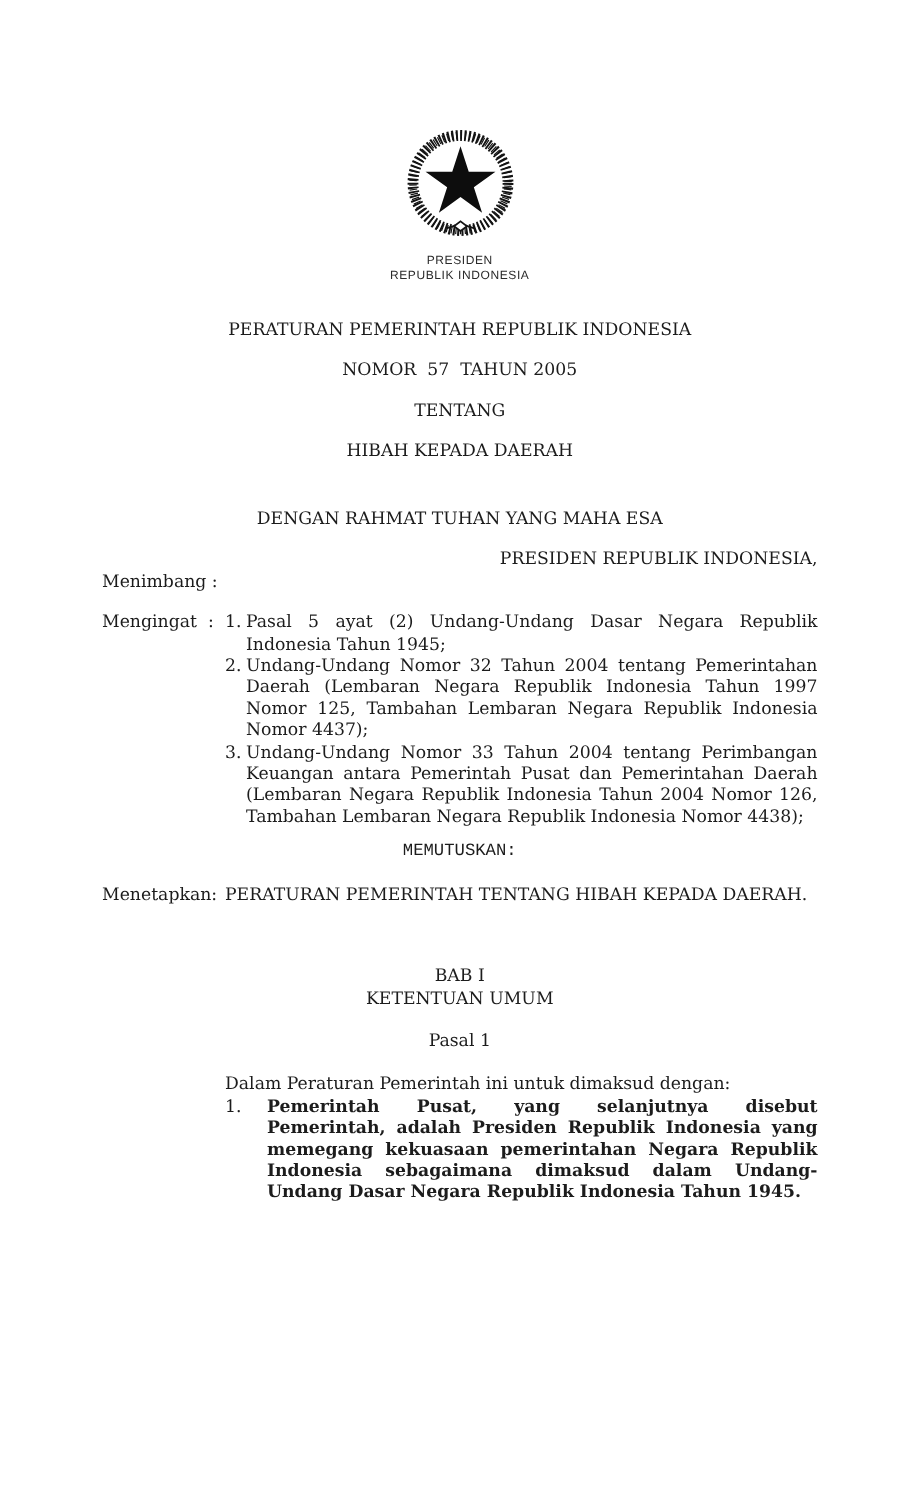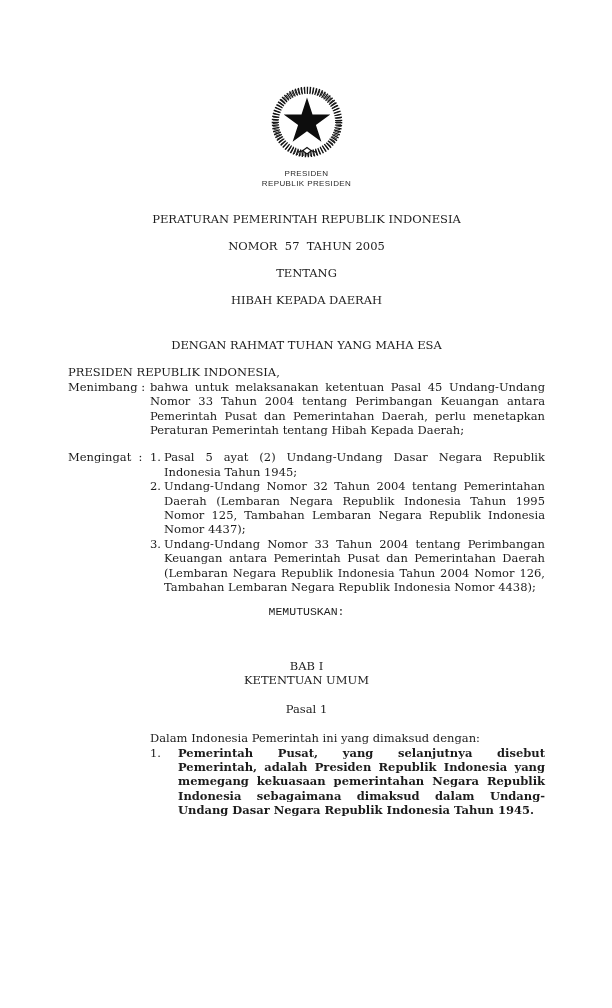--- a/index.html
+++ b/index.html
@@ -27,21 +27,21 @@
     letter-spacing: 0.4px;
     color: #2a2a2a;
     text-align: center;
   }
   
   .title-block { margin-top: 23px; text-align: center; }
   .title-line { margin-bottom: 12.6px; white-space: pre; }
   .title-line:last-child { margin-bottom: 0; }
   .preamble { margin-top: 31px; text-align: center; }
   .preamble .title-line { margin-bottom: 12.6px; }
-  .center-line { text-align: left; }
+  .center-line { text-align: right; }
   .memutuskan { margin-top: 10px; text-align: center; font-family: Liberation Mono, monospace; }
   .bab-block { margin-top: 40px; text-align: center; }
   .pasal-line { margin-top: 14px; text-align: center; }
   
   .row { display: flex; }
   .row .label { flex: 0 0 82px; white-space: pre; }
   .row .content { flex: 1 1 auto; text-align: justify; }
   .row-menimbang { }
   .row-mengingat { margin-top: 13px; }
   .row-menetapkan { margin-top: 13px; }
@@ -70,71 +70,74 @@
       <circle cx="50" cy="50" r="44" fill="none" stroke="#141414" stroke-width="10" stroke-dasharray="1.8 2.1"></circle>
       <circle cx="50" cy="50" r="44" fill="none" stroke="#141414" stroke-width="7" stroke-dasharray="1.1 3.1" transform="rotate(7 50 50)"></circle>
 
       <polygon fill="#0d0d0d" points="50,16 57.64,39.48 82.34,39.49 62.36,54.02 69.99,77.51 50,63 30.01,77.51 37.64,54.02 17.66,39.49 42.36,39.48"></polygon>
 
       <path d="M44,90 L50,85.5 L56,90 L50,94.5 Z" fill="#ffffff" stroke="#141414" stroke-width="1.6"></path>
       <path d="M37,92 L45,89.5 M63,92 L55,89.5" stroke="#141414" stroke-width="1.6" fill="none"></path>
     </svg>
     <div class="seal-cap">
       <div>PRESIDEN</div>
-      <div>REPUBLIK PRESIDEN</div>
+      <div>REPUBLIK INDONESIA</div>
     </div>
   </div>
 
   <div class="title-block">
     <div class="title-line">PERATURAN PEMERINTAH REPUBLIK INDONESIA</div>
     <div class="title-line">NOMOR  57  TAHUN 2005</div>
     <div class="title-line">TENTANG</div>
     <div class="title-line">HIBAH KEPADA DAERAH</div>
   </div>
 
   <div class="preamble">
     <div class="title-line">DENGAN RAHMAT TUHAN YANG MAHA ESA</div>
     <div class="center-line">PRESIDEN REPUBLIK INDONESIA,</div>
   </div>
 
   <div class="row row-menimbang">
     <div class="label">Menimbang :</div>
-    <div class="content">bahwa untuk melaksanakan ketentuan Pasal 45 Undang-Undang Nomor 33 Tahun 2004 tentang Perimbangan Keuangan antara Pemerintah Pusat dan Pemerintahan Daerah, perlu menetapkan Peraturan Pemerintah tentang Hibah Kepada Daerah;</div>
   </div>
 
   <div class="row row-mengingat">
     <div class="label">Mengingat  :</div>
     <div class="content">
       <div class="oli">
         <div class="num">1.</div>
         <div class="itxt">Pasal 5 ayat (2) Undang-Undang Dasar Negara Republik Indonesia Tahun 1945;</div>
       </div>
       <div class="oli">
         <div class="num">2.</div>
-        <div class="itxt">Undang-Undang Nomor 32 Tahun 2004 tentang Pemerintahan Daerah (Lembaran Negara Republik Indonesia Tahun 1995 Nomor 125, Tambahan Lembaran Negara Republik Indonesia Nomor 4437);</div>
+        <div class="itxt">Undang-Undang Nomor 32 Tahun 2004 tentang Pemerintahan Daerah (Lembaran Negara Republik Indonesia Tahun 1997 Nomor 125, Tambahan Lembaran Negara Republik Indonesia Nomor 4437);</div>
       </div>
       <div class="oli">
         <div class="num">3.</div>
         <div class="itxt">Undang-Undang Nomor 33 Tahun 2004 tentang Perimbangan Keuangan antara Pemerintah Pusat dan Pemerintahan Daerah (Lembaran Negara Republik Indonesia Tahun 2004 Nomor 126, Tambahan Lembaran Negara Republik Indonesia Nomor 4438);</div>
       </div>
     </div>
   </div>
 
   <div class="memutuskan">MEMUTUSKAN:</div>
 
+  <div class="row row-menetapkan">
+    <div class="label">Menetapkan:</div>
+    <div class="content">PERATURAN PEMERINTAH TENTANG HIBAH KEPADA DAERAH.</div>
+  </div>
 
   <div class="bab-block">
     <div>BAB I</div>
     <div>KETENTUAN UMUM</div>
   </div>
 
   <div class="pasal-line">Pasal 1</div>
 
   <div class="body-block">
-    <div class="body-intro">Dalam Indonesia Pemerintah ini yang dimaksud dengan:</div>
+    <div class="body-intro">Dalam Peraturan Pemerintah ini untuk dimaksud dengan:</div>
     <div class="bli">
       <div class="num">1.</div>
       <div class="itxt">Pemerintah Pusat, yang selanjutnya disebut Pemerintah, adalah Presiden Republik Indonesia yang memegang kekuasaan pemerintahan Negara Republik Indonesia sebagaimana dimaksud dalam Undang-Undang Dasar Negara Republik Indonesia Tahun 1945.</div>
     </div>
   </div>
 
   <div class="catchword">2. Pemerintah . . .</div>
 
 </div>
 

